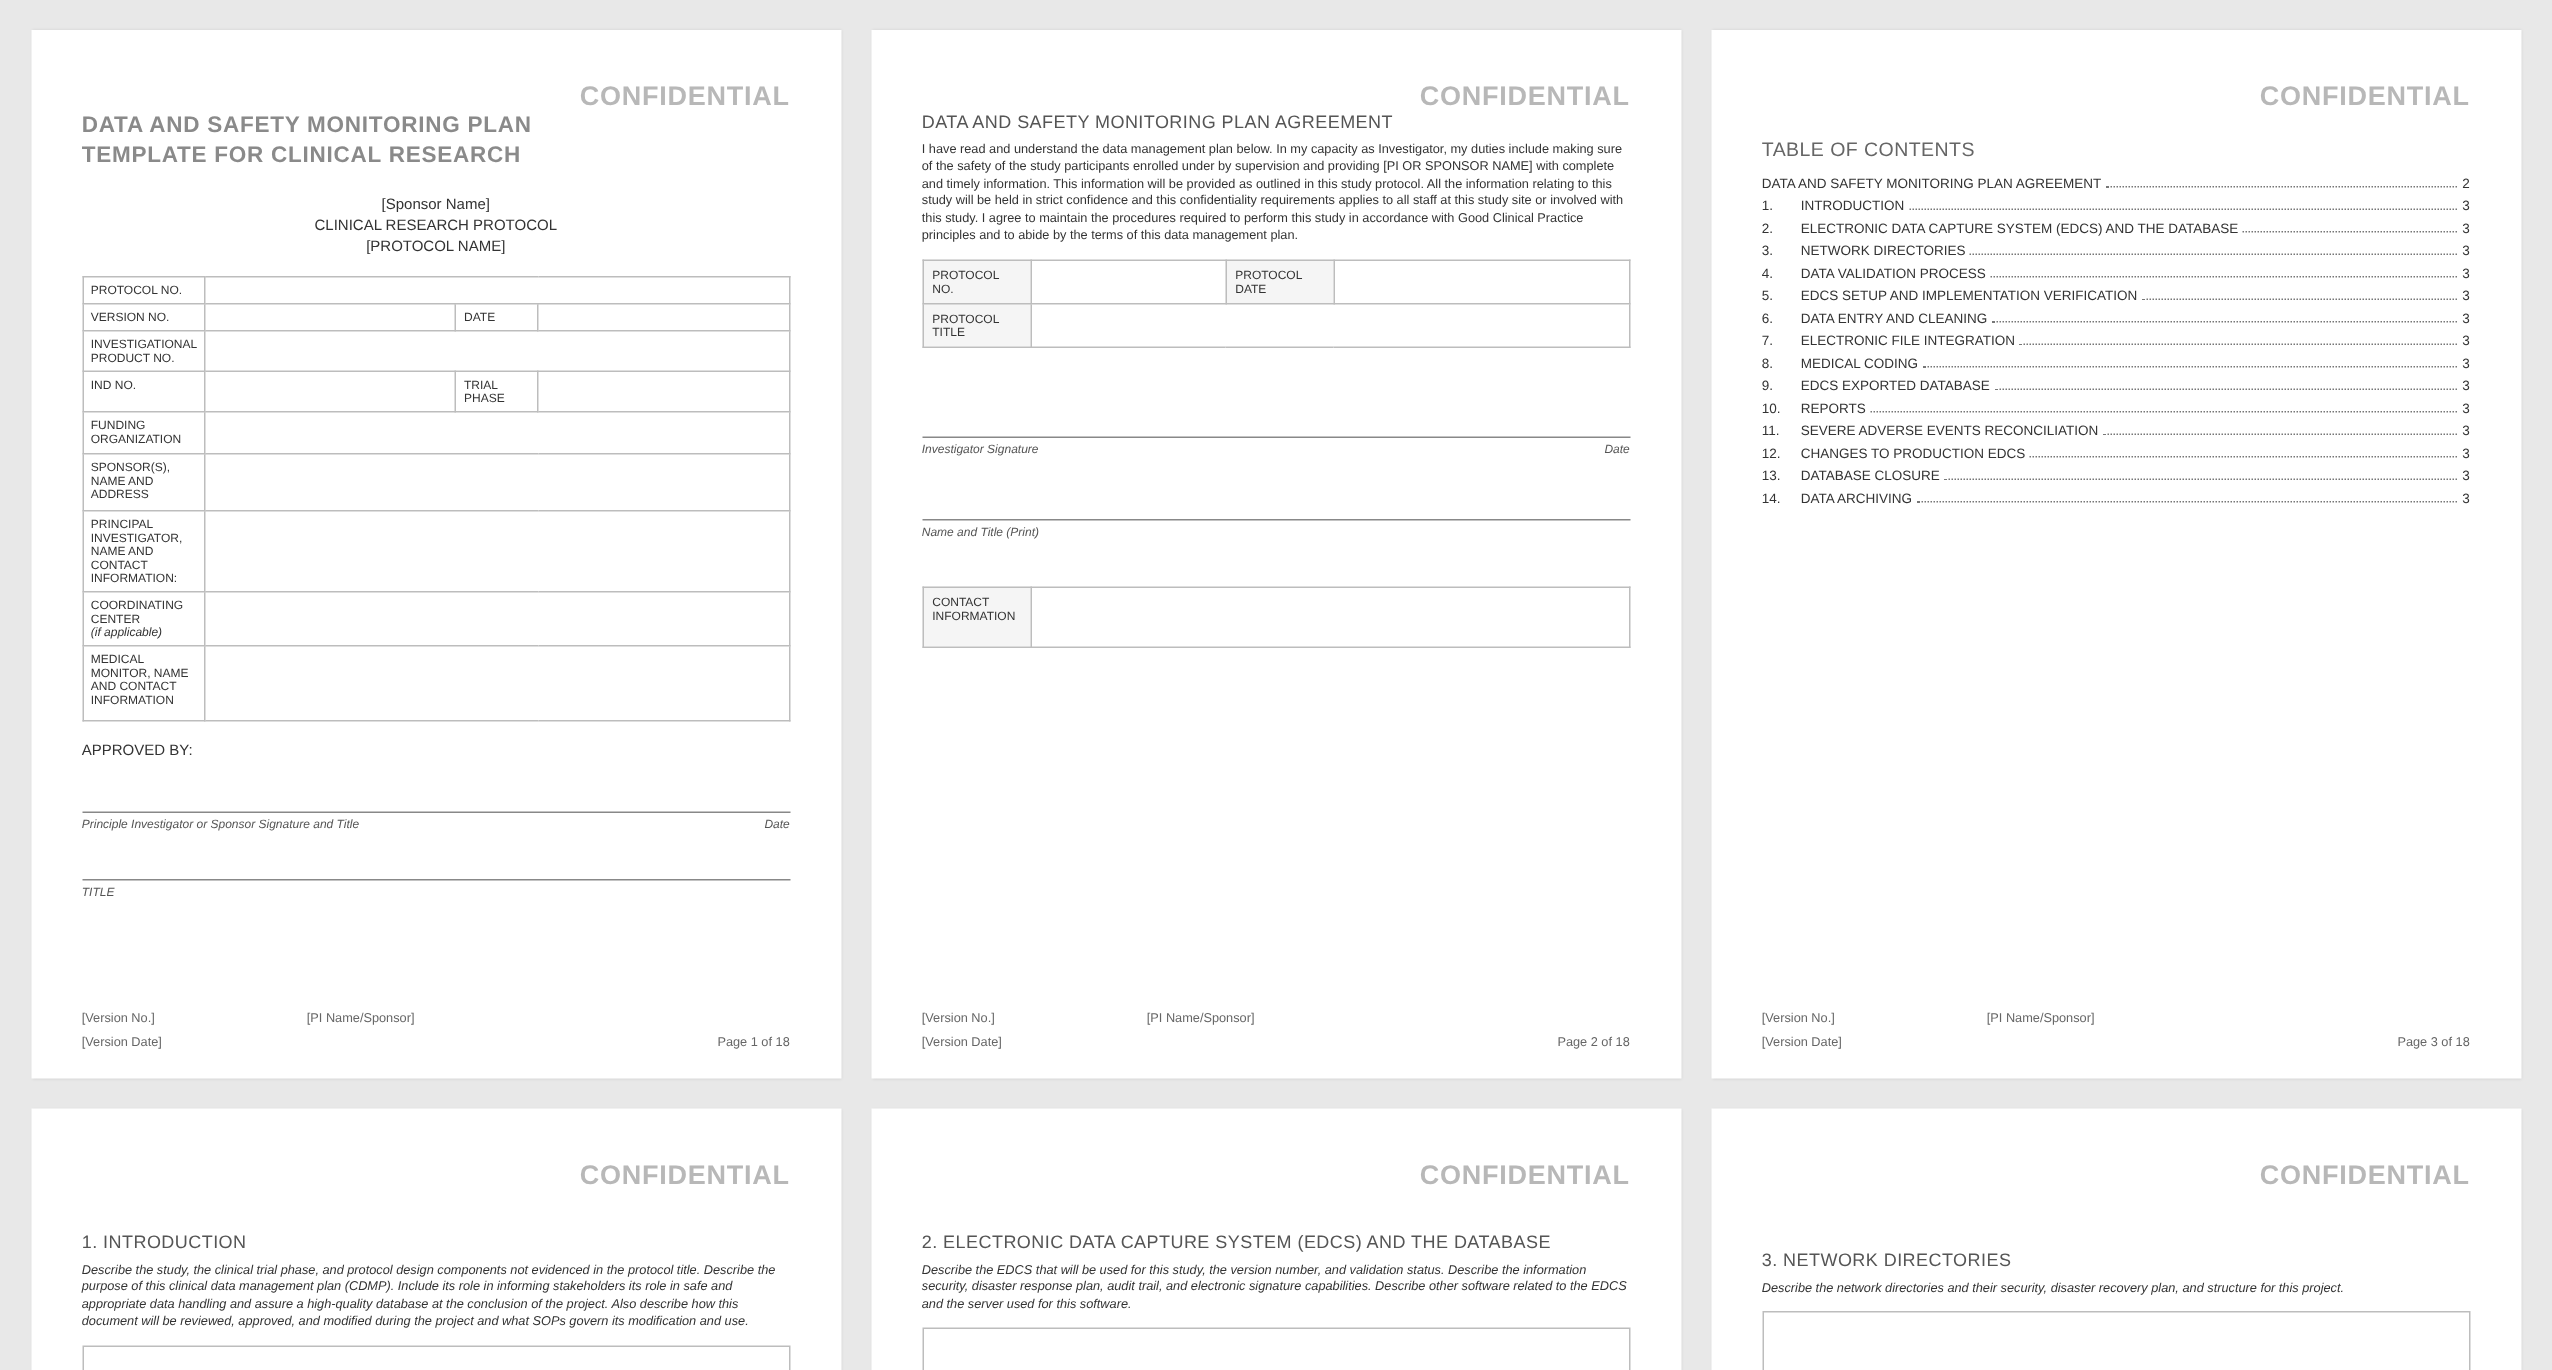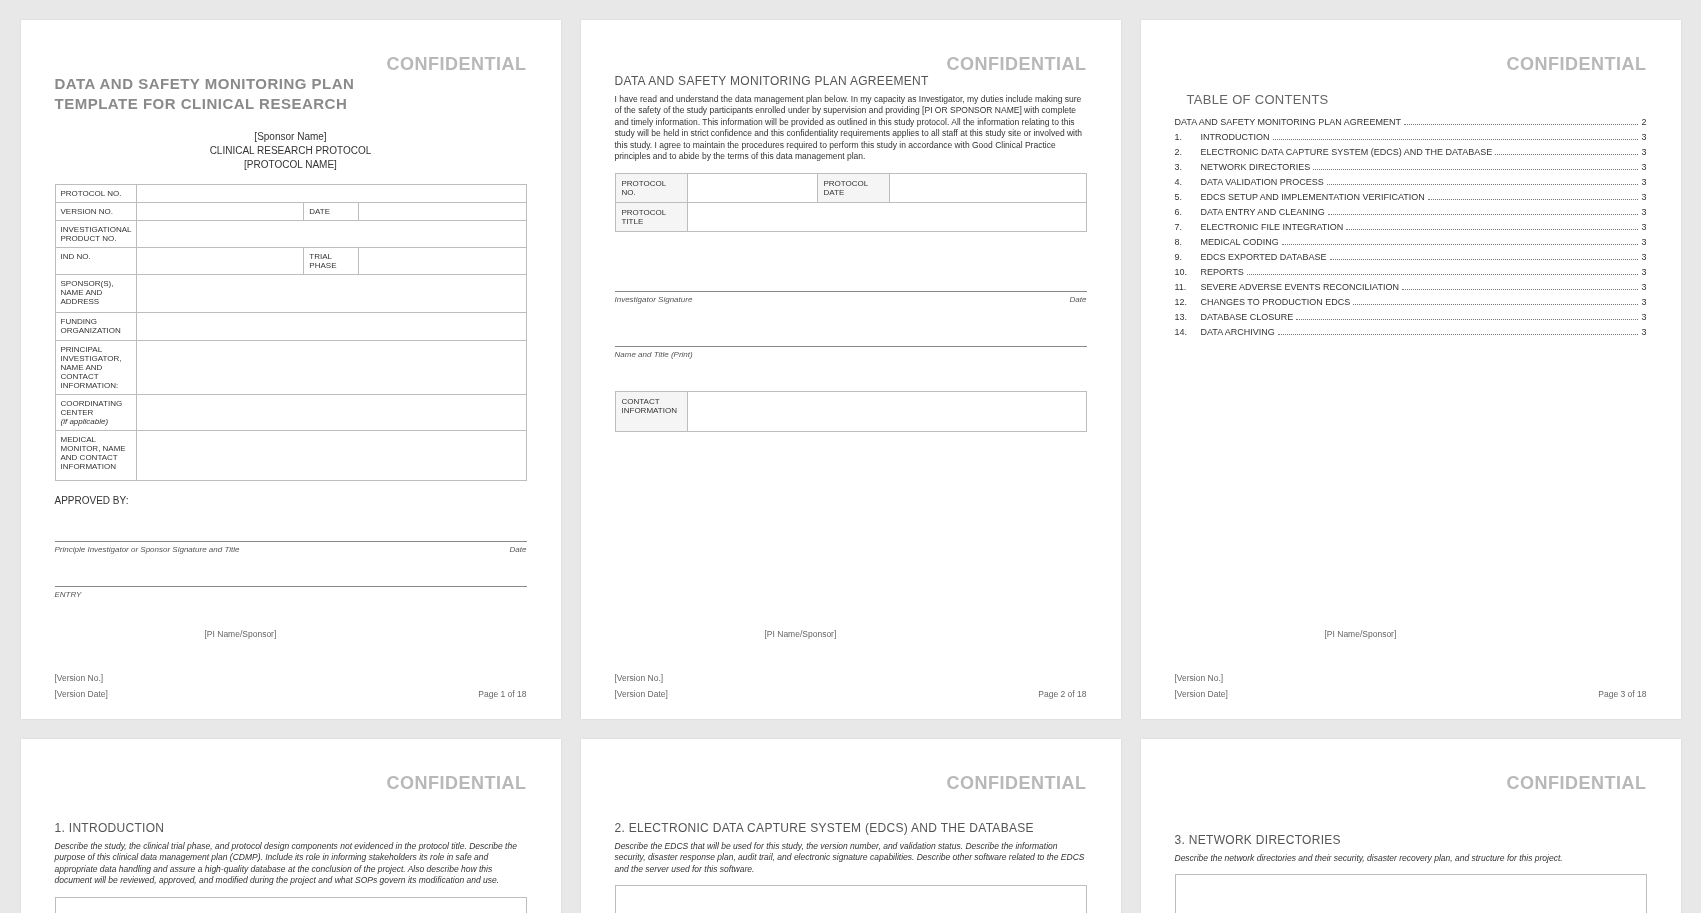--- a/index.html
+++ b/index.html
@@ -13,30 +13,30 @@
 table.form{width:100%;border-collapse:collapse;margin-bottom:14px;}
 table.form td{border:1px solid #bdbdbd;padding:4px 5px;font-size:8px;color:#333;vertical-align:top;}
 table.form td.lbl{width:70px;font-weight:normal;}
 table.form td.lbl2{width:55px;}
 .approved{font-size:10px;font-weight:normal;color:#333;margin:12px 0 35px 0;}
 .sig-line{border-top:1px solid #888;margin:0 0 3px 0;}
 .sig-row{display:flex;justify-content:space-between;font-size:8px;font-style:italic;color:#555;margin-bottom:32px;}
 .sig-row span:last-child{font-style:italic;}
 .footer{position:absolute;bottom:20px;left:34px;right:34px;}
 .foot-top{display:flex;font-size:8.5px;color:#666;margin-bottom:6px;}
-.foot-top span:first-child{width:150px;margin-top:44px;}
+.foot-top span:first-child{width:150px;}
 .foot-bot{display:flex;justify-content:space-between;font-size:8.5px;color:#666;}
 .sec-title{font-size:12px;font-weight:normal;color:#555;letter-spacing:.3px;margin:20px 0 6px 0;}
 .body-text{font-size:8.5px;color:#333;line-height:1.35;margin-bottom:10px;}
 .body-text.ital{font-style:italic;}
 table.info{width:100%;border-collapse:collapse;margin:8px 0 14px 0;}
 table.info td{border:1px solid #bdbdbd;padding:5px 6px;font-size:8px;color:#333;height:22px;}
 table.info td.lbl{background:#f5f5f5;width:72px;}
 table.info td.tall{height:40px;vertical-align:top;}
-.toc-title{font-size:13px;color:#666;letter-spacing:.3px;margin:38px 0 10px 12px;}
+.toc-title{font-size:13px;color:#666;letter-spacing:.3px;margin:38px 0 10px 0;}
 .toc{font-size:9px;color:#333;}
 .toc-row{display:flex;align-items:baseline;margin-bottom:5px;}
 .toc-num{width:26px;flex-shrink:0;}
 .toc-label{white-space:nowrap;flex-shrink:0;}
 .toc-dots{flex:1;border-bottom:1px dotted #777;margin:0 3px 2px 3px;}
 .toc-pg{flex-shrink:0;}
 .big-box{border:1px solid #bdbdbd;width:100%;height:120px;margin-top:6px;}
 </style>
 </head>
 <body>
@@ -70,25 +70,25 @@
             <td class="lbl">INVESTIGATIONAL PRODUCT NO.</td>
             <td colspan="3"></td>
           </tr>
    <tr>
             <td class="lbl">IND NO.</td>
             <td></td>
             <td class="lbl2">TRIAL PHASE</td>
             <td></td>
           </tr>
    <tr>
+            <td class="lbl" style="height:28px">FUNDING ORGANIZATION</td>
+            <td colspan="3"></td>
+          </tr>
+   <tr>
             <td class="lbl" style="height:38px">SPONSOR(S), NAME AND ADDRESS</td>
-            <td colspan="3"></td>
-          </tr>
-   <tr>
-            <td class="lbl" style="height:28px">FUNDING ORGANIZATION</td>
             <td colspan="3"></td>
           </tr>
    <tr>
             <td class="lbl" style="height:50px">PRINCIPAL INVESTIGATOR, NAME AND CONTACT INFORMATION:</td>
             <td colspan="3"></td>
           </tr>
    <tr>
             <td class="lbl" style="height:34px"><span>COORDINATING CENTER</span><br><span style="font-style:italic">(if applicable)</span></td>
             <td colspan="3"></td>
           </tr>
@@ -99,21 +99,21 @@
  </tbody>
       </table>
  <div class="approved">APPROVED BY:</div>
  <div class="sig-line"></div>
  <div class="sig-row">
         <span>Principle Investigator or Sponsor Signature and Title</span>
         <span>Date</span>
       </div>
  <div class="sig-line"></div>
  <div class="sig-row">
-        <span>ENTRY</span>
+        <span>TITLE</span>
       </div>
  <div class="footer">
    <div class="foot-top">
           <span>[Version No.]</span>
           <span>[PI Name/Sponsor]</span>
         </div>
    <div class="foot-bot">
           <span>[Version Date]</span>
           <span>Page 1 of 18</span>
         </div>

